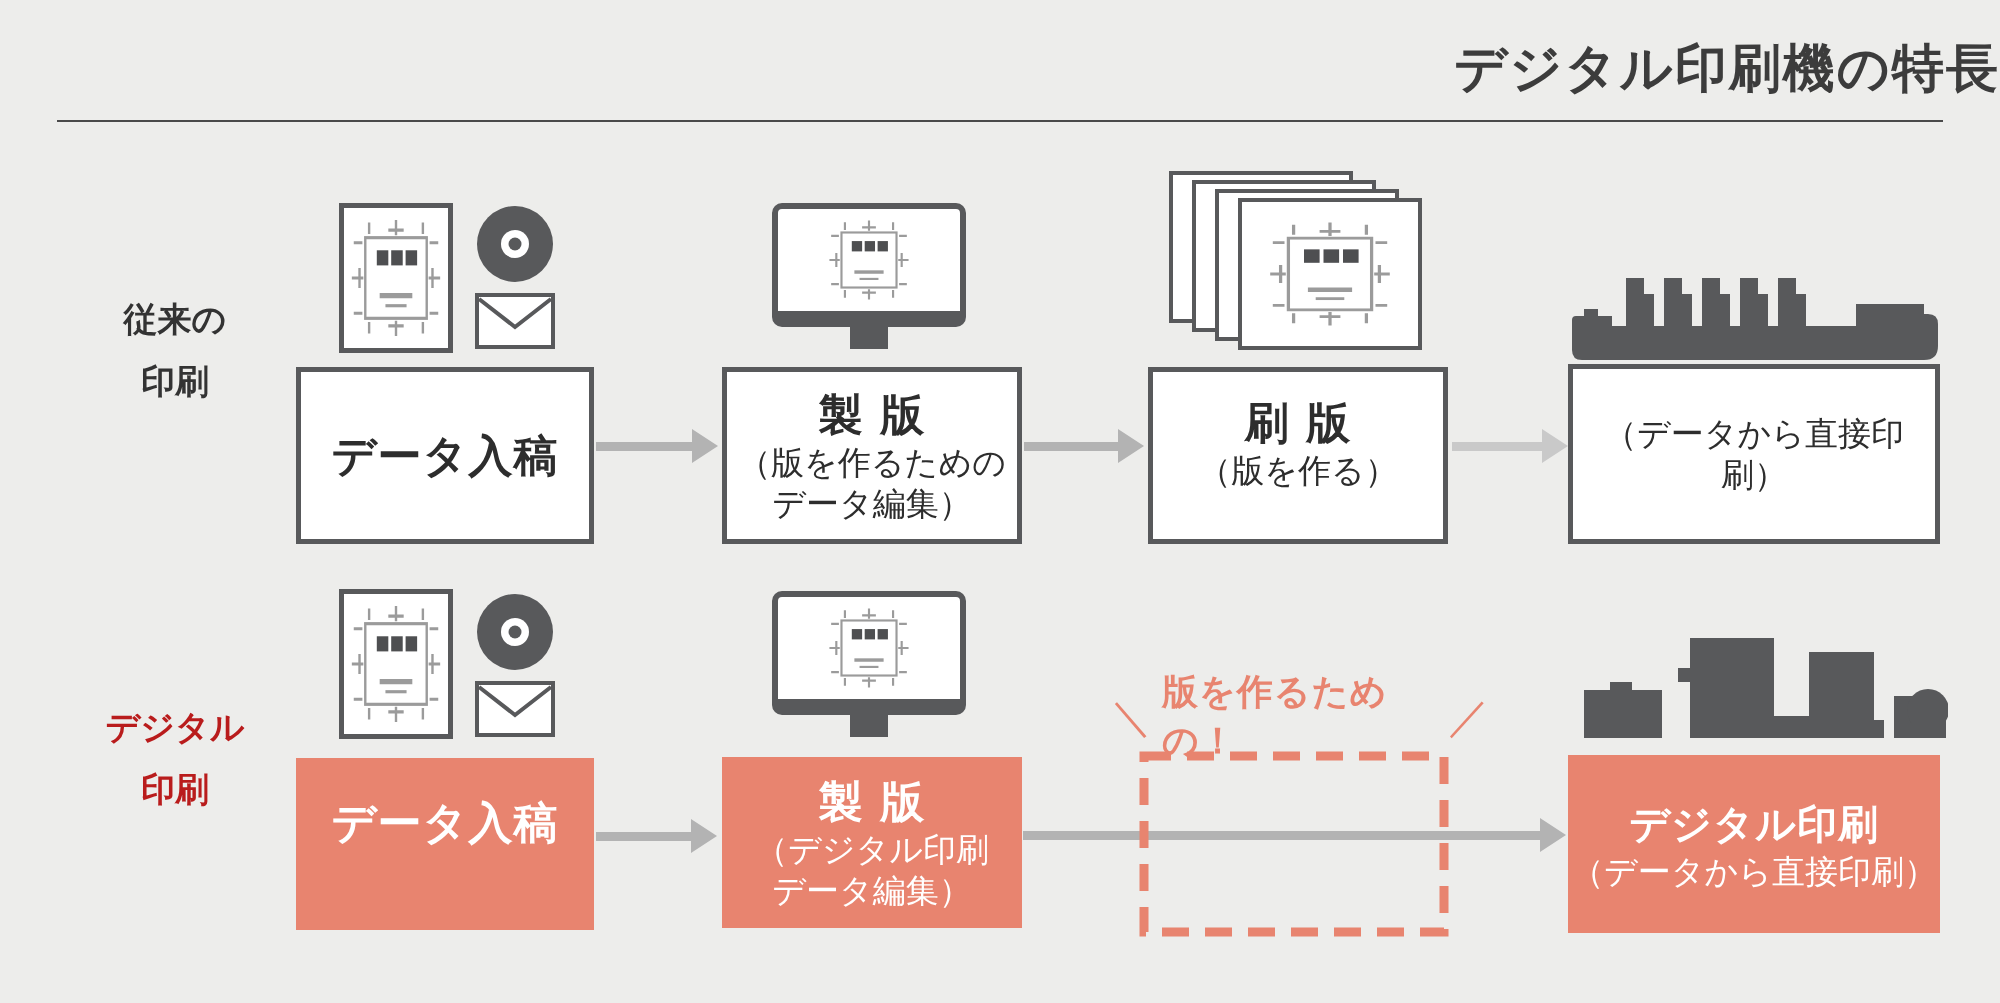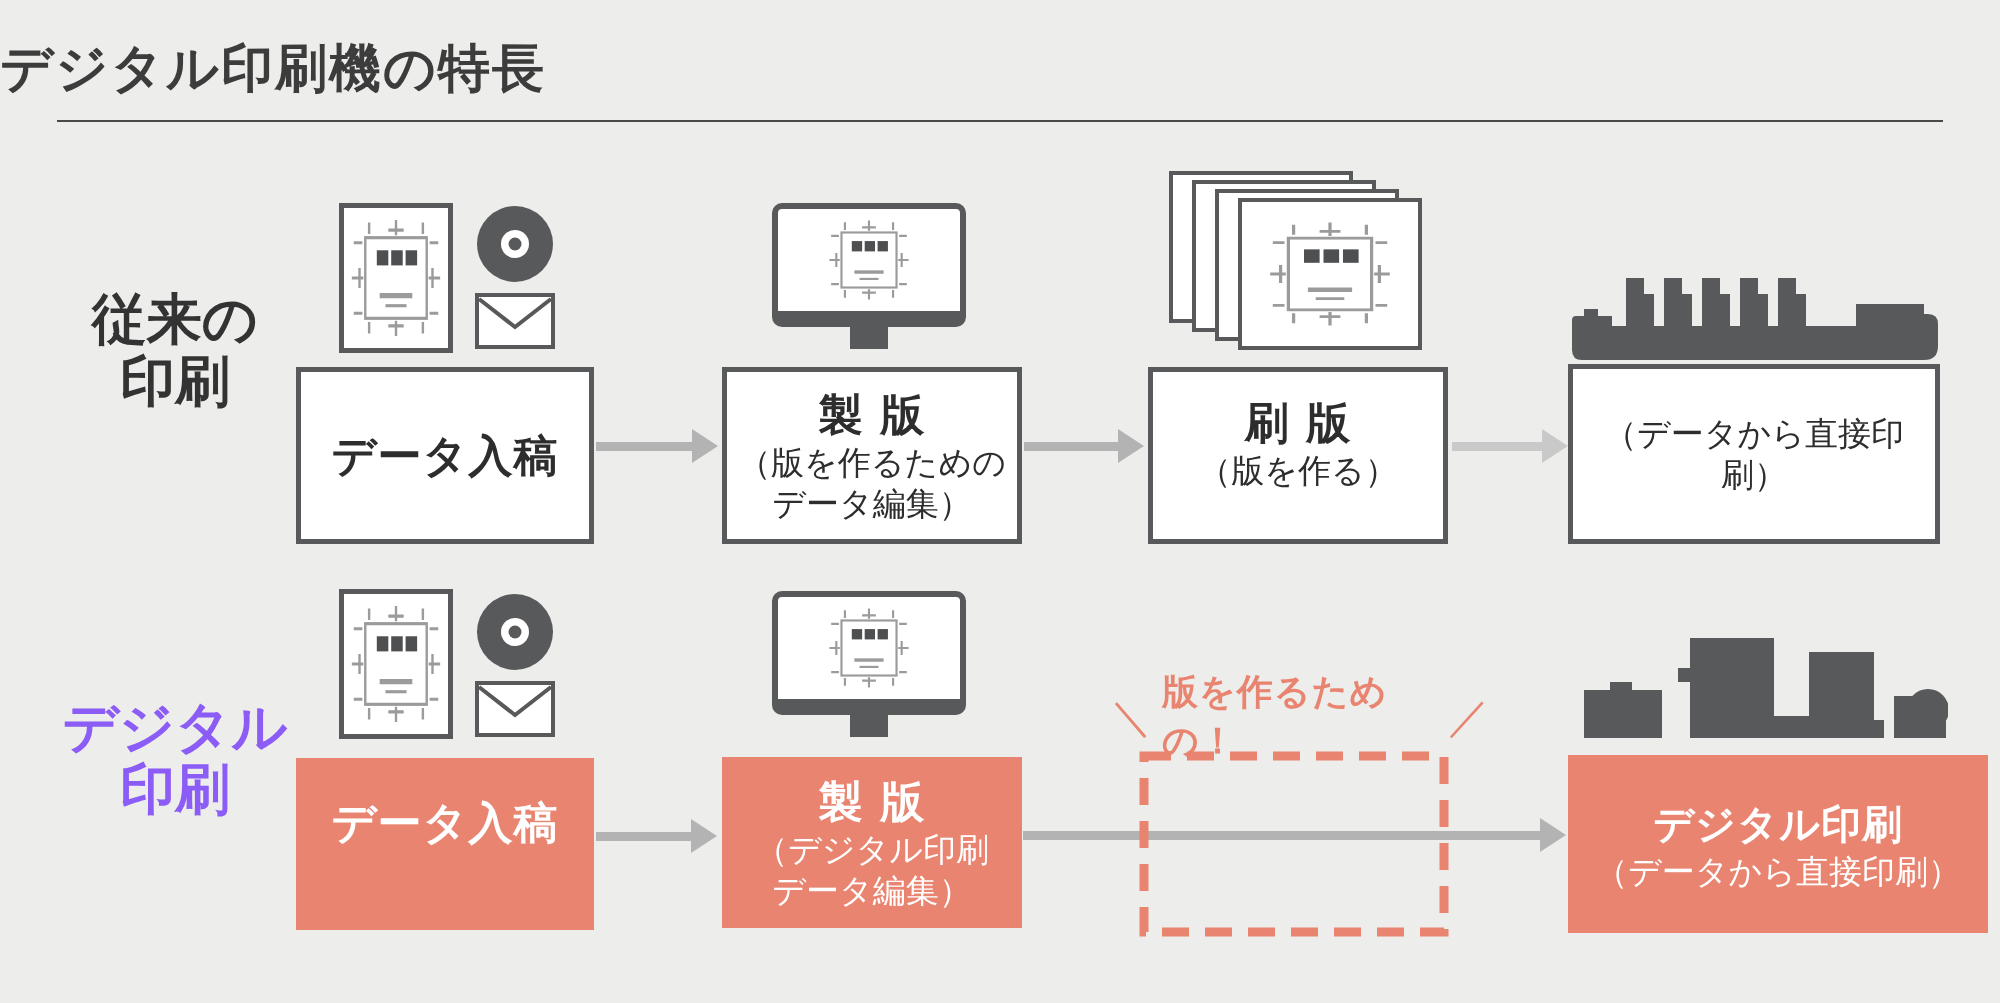--- a/index.html
+++ b/index.html
@@ -2,45 +2,45 @@
 <html><head>
 <meta charset="utf-8">
 <style>
   html,body{margin:0;padding:0;}
   .canvas{
     position:relative; width:2000px; height:1003px; overflow:hidden;
     background:#EDEDEB;
     font-family:"DejaVu Sans","Liberation Sans",sans-serif;
   }
   .title{
-    position:absolute; top:34px; left:0; width:100%; text-align:left;
+    position:absolute; top:34px; left:0; width:100%; text-align:right;
     font-size:52px; font-weight:bold; color:#3C3C3C; letter-spacing:2px;
   }
   .rule{position:absolute; top:120px; left:57px; width:1886px; height:2px; background:#4A4A4A;}
 
   .row-label{position:absolute; left:35px; width:280px; text-align:center;
-    font-weight:bold; font-size:55px; line-height:62px;}
+    font-weight:bold; font-size:34px; line-height:62px;}
   .row-label.legacy{top:288px; color:#333333;}
-  .row-label.digital{top:696px; color:#8b5cf6;}
+  .row-label.digital{top:696px; color:#b91c1c;}
 
   .sbox{position:absolute; box-sizing:border-box; display:flex; flex-direction:column;
     align-items:center; justify-content:center; text-align:center;}
   .sbox.outline{background:#ffffff; border:5px solid #58595B; color:#2D2D2D;}
   .sbox.coral{background:#E8846F; color:#ffffff;}
   .t1{font-size:44px; font-weight:bold; line-height:54px; letter-spacing:1px;}
   .t1.small{font-size:40px;}
   .t2{font-size:33px; font-weight:normal; line-height:41px;}
 
   #lg1{left:296px; top:367px; width:298px; height:177px;}
   #lg2{left:722px; top:367px; width:300px; height:177px;}
   #lg3{left:1148px; top:367px; width:300px; height:177px; padding-bottom:24px;}
   #lg4{left:1568px; top:364px; width:372px; height:180px;}
   #dg1{left:296px; top:758px; width:298px; height:172px; padding-bottom:42px;}
   #dg2{left:722px; top:757px; width:300px; height:171px;}
-  #dg4{left:1568px; top:755px; width:420px; height:178px;}
+  #dg4{left:1568px; top:755px; width:372px; height:178px;}
 
   .arrow{position:absolute; height:9px; background:#B3B3B3;}
   .arrow::after{content:""; position:absolute; right:-26px; top:-13px; width:0; height:0;
     border-left:26px solid #B3B3B3; border-top:17px solid transparent; border-bottom:17px solid transparent;}
   .arrow.light{background:#C9C9C9;}
   .arrow.light::after{border-left-color:#C9C9C9;}
   #ar1{left:596px; top:442px; width:96px;}
   #ar2{left:1024px; top:442px; width:94px;}
   #ar3{left:1452px; top:442px; width:90px;}
   #ar4{left:596px; top:832px; width:95px;}

